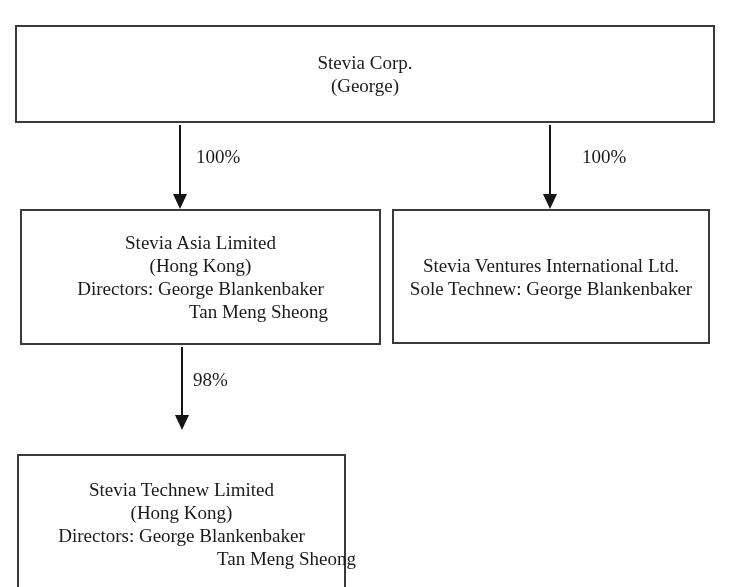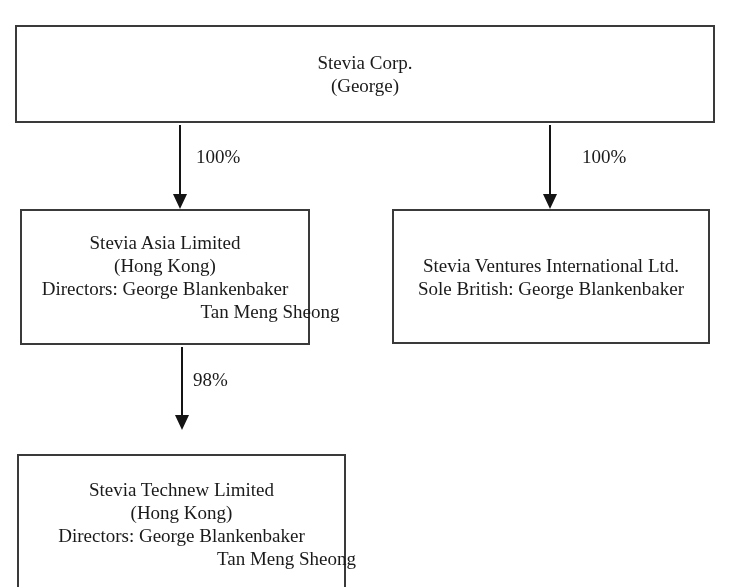--- a/index.html
+++ b/index.html
@@ -18,21 +18,21 @@
     border: 2px solid #3a3a3a;
     background: #ffffff;
     display: flex;
     flex-direction: column;
     justify-content: center;
     text-align: center;
     font-size: 19px;
     line-height: 23px;
   }
   .node-parent   { left: 15px;  top: 25px;  width: 700px; height: 98px;  }
-  .node-asia     { left: 20px;  top: 209px; width: 290px; height: 136px; }
+  .node-asia     { left: 20px;  top: 209px; width: 361px; height: 136px; align-items: flex-end; }
   .node-ventures { left: 392px; top: 209px; width: 318px; height: 135px; }
   .node-technew  { left: 17px;  top: 430px; width: 329px; height: 140px; margin-top: 24px; }
   .tline { width: 100%; }
   .tline.indent { text-indent: 116px; padding-left: 47px; }
   .vline {
     position: absolute;
     width: 2px;
     background: #141414;
   }
   .arrowhead {
@@ -83,21 +83,21 @@
 
   <div class="node node-asia">
     <div class="tline">Stevia Asia Limited</div>
     <div class="tline">(Hong Kong)</div>
     <div class="tline">Directors: George Blankenbaker</div>
     <div class="tline indent">Tan Meng Sheong</div>
   </div>
 
   <div class="node node-ventures">
     <div class="tline">Stevia Ventures International Ltd.</div>
-    <div class="tline">Sole British: George Blankenbaker</div>
+    <div class="tline">Sole Technew: George Blankenbaker</div>
   </div>
 
   <div class="vline e3-line"></div>
   <div class="arrowhead e3-head"></div>
   <div class="edge-label e3-label">98%</div>
 
   <div class="node node-technew">
     <div class="tline">Stevia Technew Limited</div>
     <div class="tline">(Hong Kong)</div>
     <div class="tline">Directors: George Blankenbaker</div>

